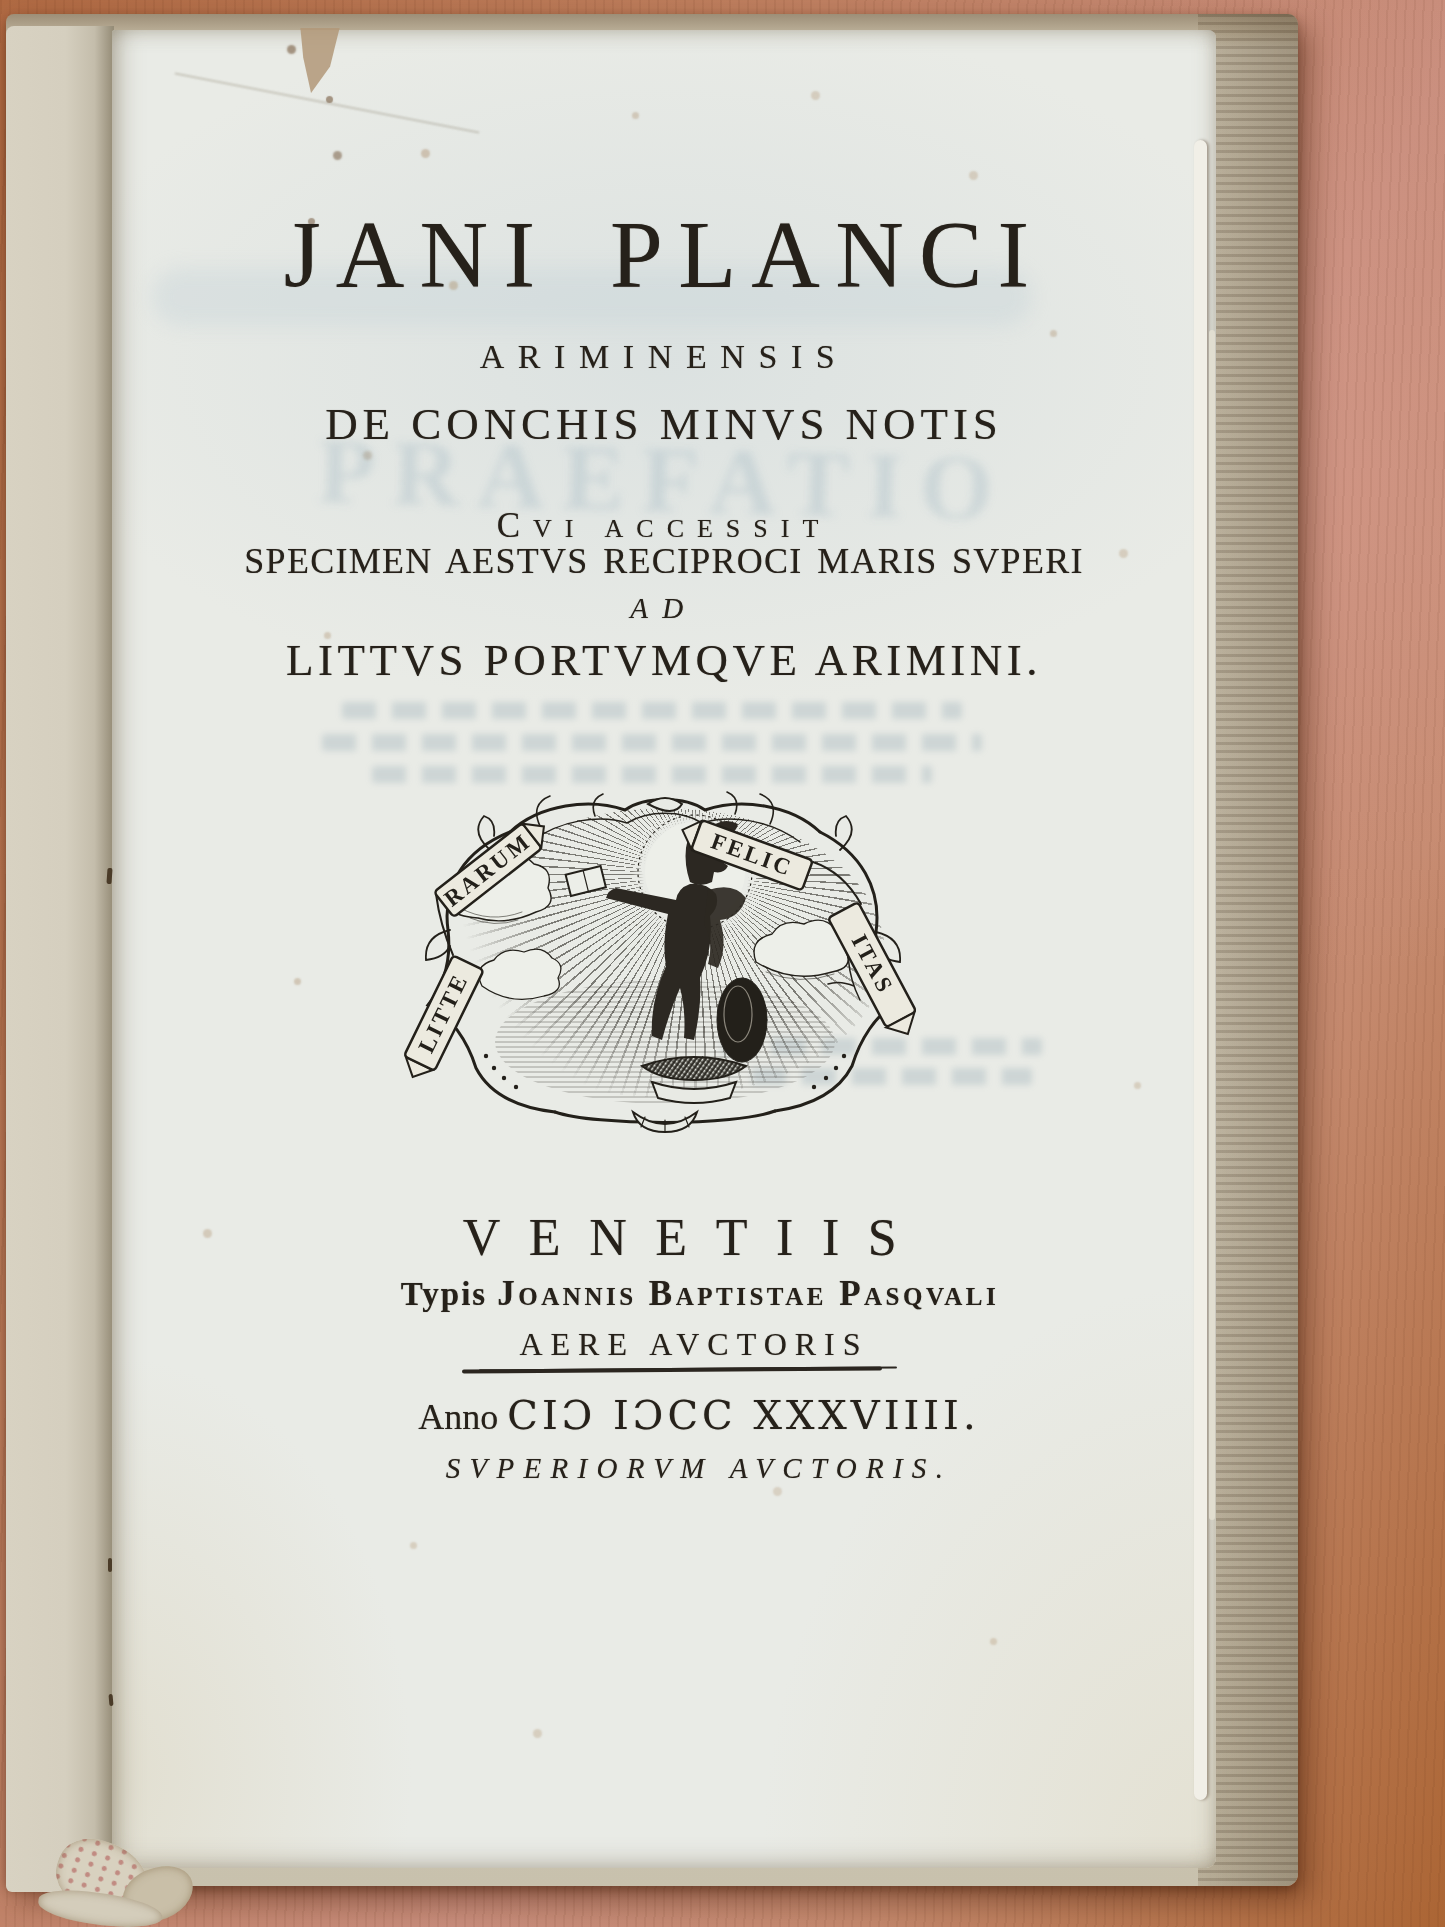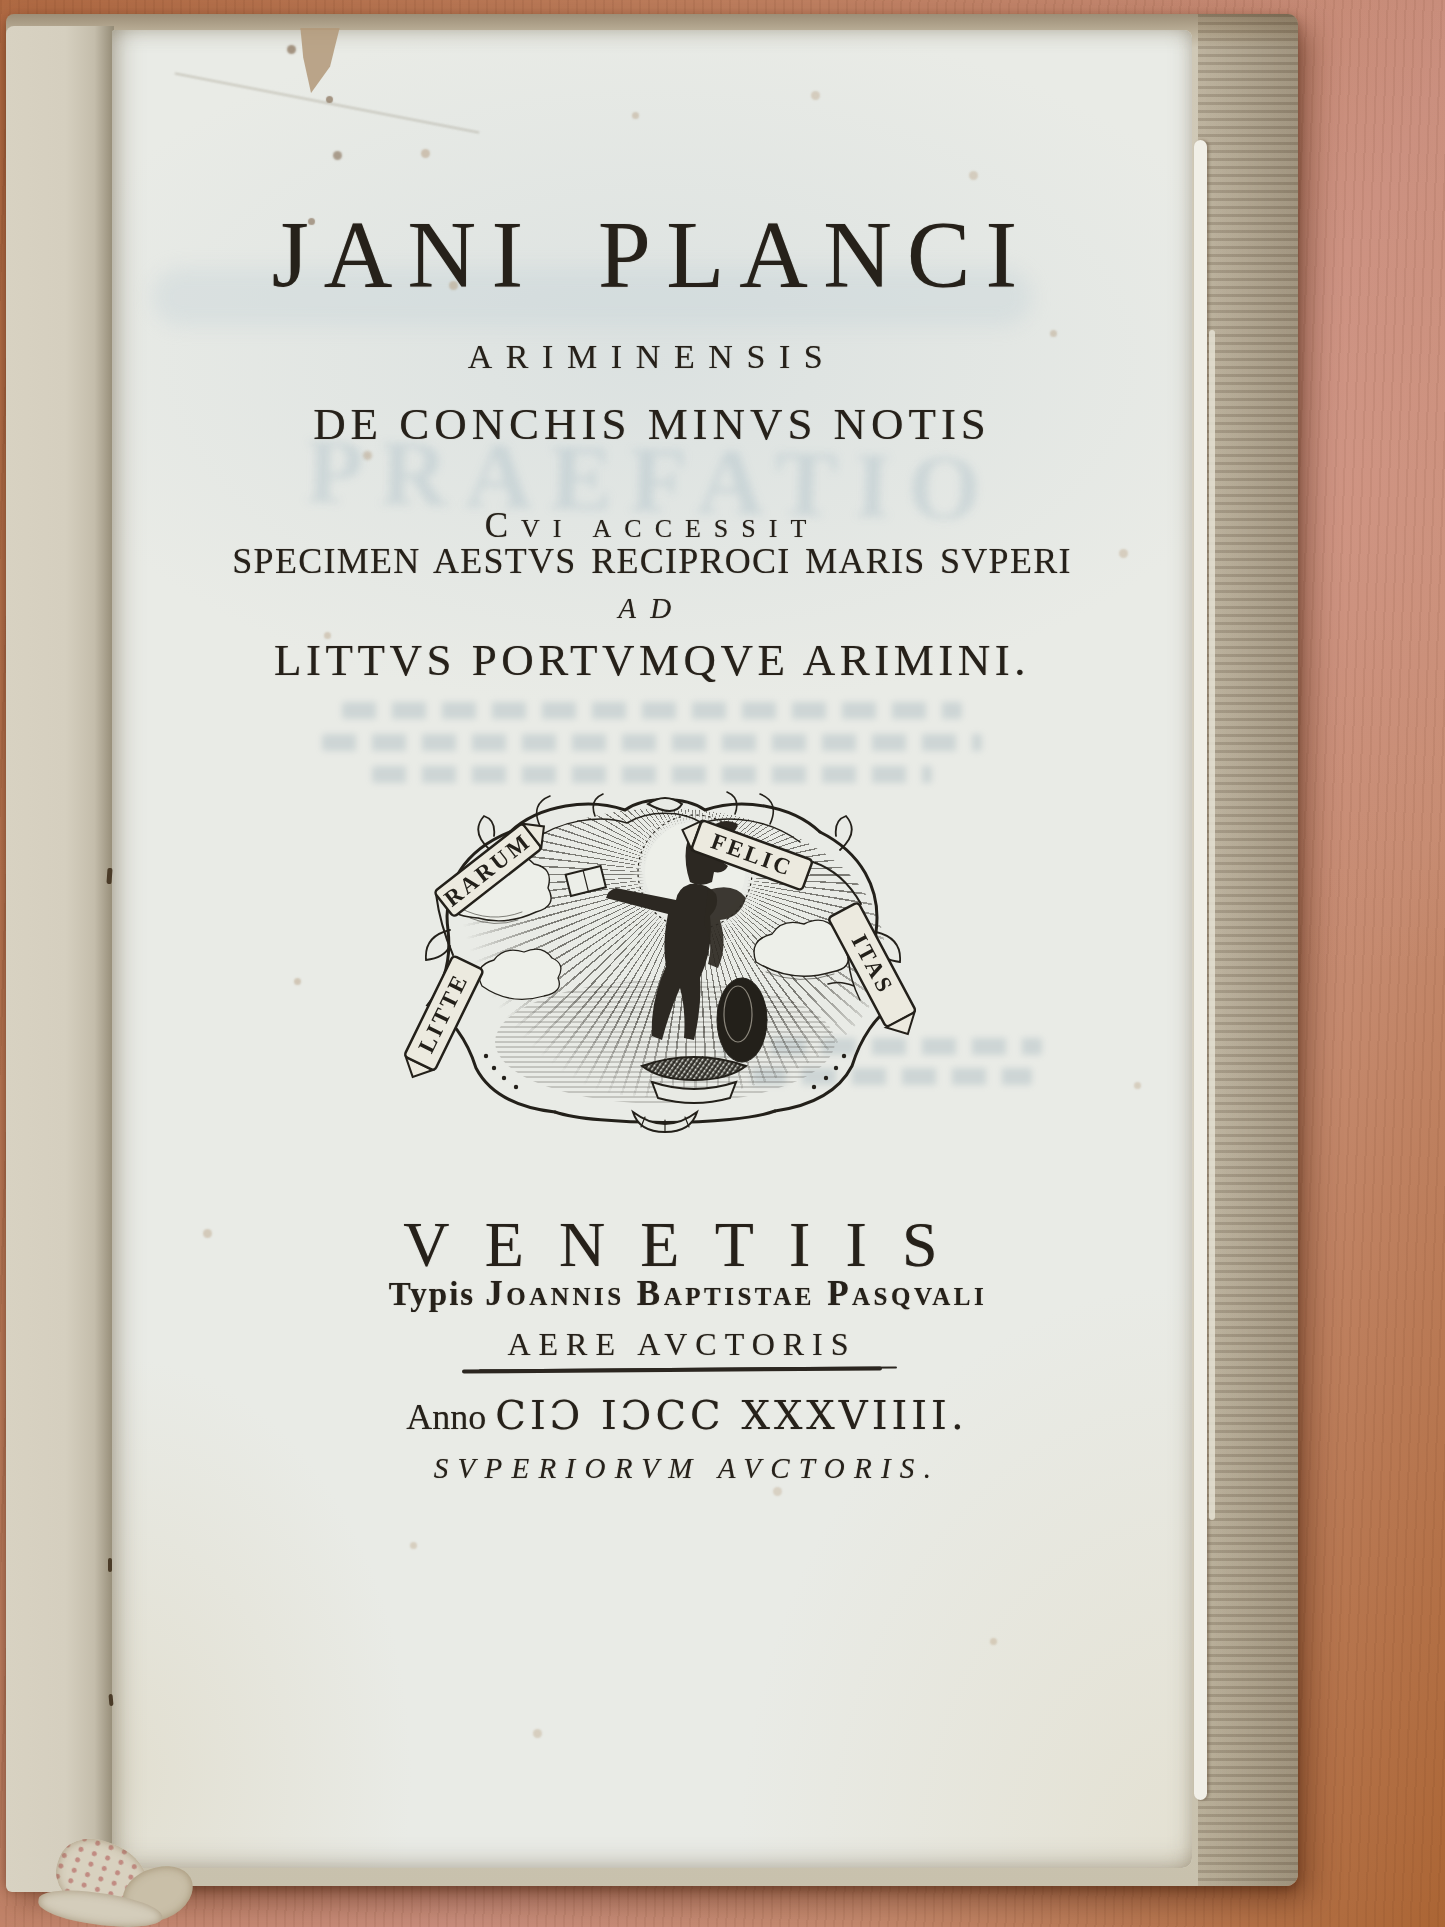--- a/index.html
+++ b/index.html
@@ -45,20 +45,21 @@
       radial-gradient(900px 500px at 50% 18%, rgba(203,214,218,.45), transparent 70%),
       radial-gradient(700px 900px at 100% 100%, rgba(222,214,190,.5), transparent 65%),
       radial-gradient(500px 700px at 0% 95%, rgba(218,210,186,.5), transparent 60%),
       #e9ebe6;
     border-radius:3px 8px 10px 4px;
     box-shadow:
       inset 16px 0 26px -12px rgba(110,95,70,.5),
       inset -14px 0 22px -14px rgba(120,105,80,.38),
       inset 0 -18px 26px -14px rgba(120,105,80,.32),
       inset 0 14px 22px -14px rgba(120,105,80,.30);
+    padding-left: 24px;
   }
   
   .sliver1{position:absolute;left:1194px;top:140px;width:13px;height:1660px;
     background:#f1efe7;border-radius:7px;box-shadow:2px 0 3px rgba(90,70,50,.45);}
   .sliver2{position:absolute;left:1209px;top:330px;width:6px;height:1190px;
     background:#e4e0d2;opacity:.85;border-radius:4px;}
   
   .tear-top{position:absolute;left:292px;top:28px;width:56px;height:74px;background:#b29878;
     clip-path:polygon(15% 0,85% 0,68% 52%,34% 88%,20% 40%);opacity:.85;}
   .stitch{position:absolute;background:#4a3b28;border-radius:2px;}
@@ -91,21 +92,21 @@
     text-shadow:0 0 1px rgba(45,35,22,.45);white-space:nowrap;}
   .line-author{top:170px;font-size:95px;letter-spacing:.16em;word-spacing:.22em;}
   .line-origin{top:308px;font-size:34px;letter-spacing:.40em;}
   .line-subject{top:368px;font-size:45px;letter-spacing:.11em;}
   .line-liber{top:420px;font-size:47px;font-style:italic;letter-spacing:.60em;}
   .line-accessit{top:476px;font-size:26px;letter-spacing:.50em;}
   .line-accessit::first-letter{font-size:35px;}
   .line-specimen{top:510px;font-size:36px;letter-spacing:.035em;word-spacing:.12em;}
   .line-ad{top:562px;font-size:29px;font-style:italic;letter-spacing:.5em;}
   .line-littus{top:604px;font-size:45px;letter-spacing:.10em;}
-  .line-city{top:1178px;left:36px;font-size:64px;letter-spacing:.55em;}
+  .line-city{top:1178px;left:30px;font-size:52px;letter-spacing:.55em;}
   .line-typis{top:1244px;left:36px;font-size:33px;letter-spacing:.06em;font-weight:bold;}
   .line-typis .smallcaps{font-variant:small-caps;font-size:35px;letter-spacing:.10em;}
   .line-aere{top:1296px;left:30px;font-size:32px;letter-spacing:.25em;}
   .rule{position:absolute;left:350px;top:1338px;width:420px;height:4px;background:#2b2620;
     border-radius:2px;transform:rotate(-.4deg);box-shadow:16px -1px 0 -1px #2b2620;}
   .line-anno{top:1362px;left:35px;font-size:36px;}
   .line-anno .numerals{font-family:"DejaVu Serif",serif;font-size:40px;letter-spacing:.10em;}
   .line-permissv{top:1422px;left:35px;font-size:29px;font-style:italic;letter-spacing:.32em;}
   
   .ghosthead{position:absolute;top:395px;left:0;width:100%;text-align:center;

